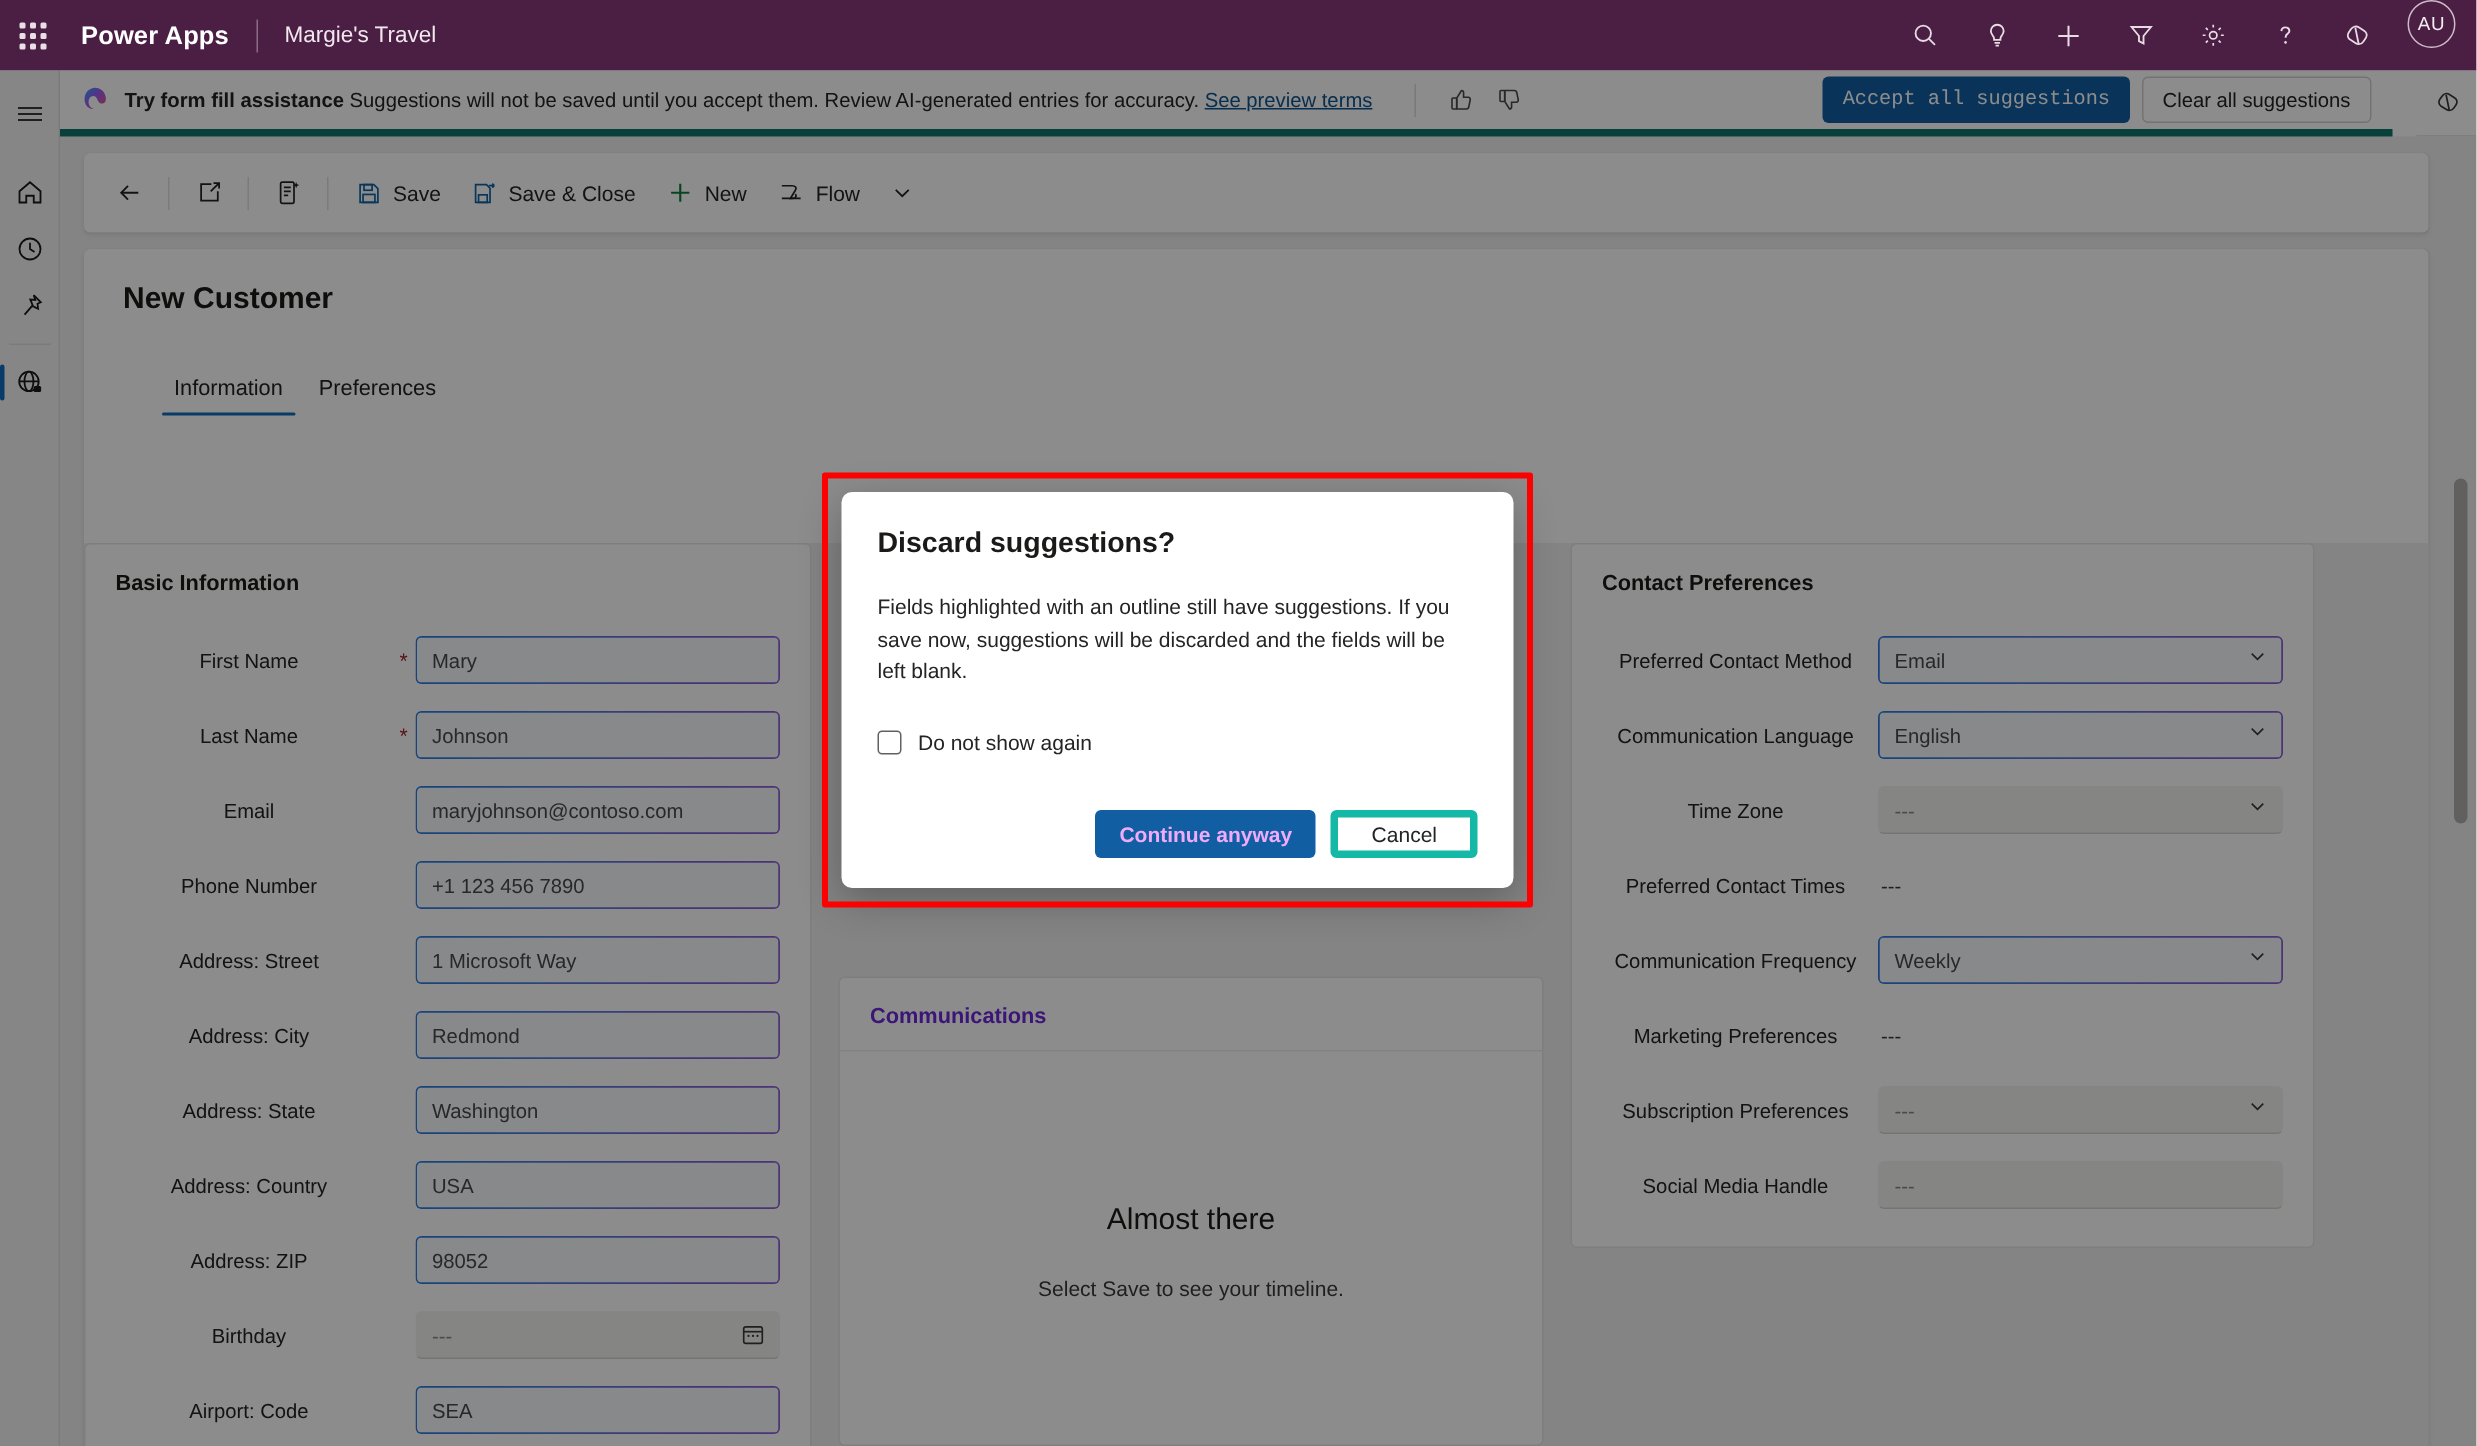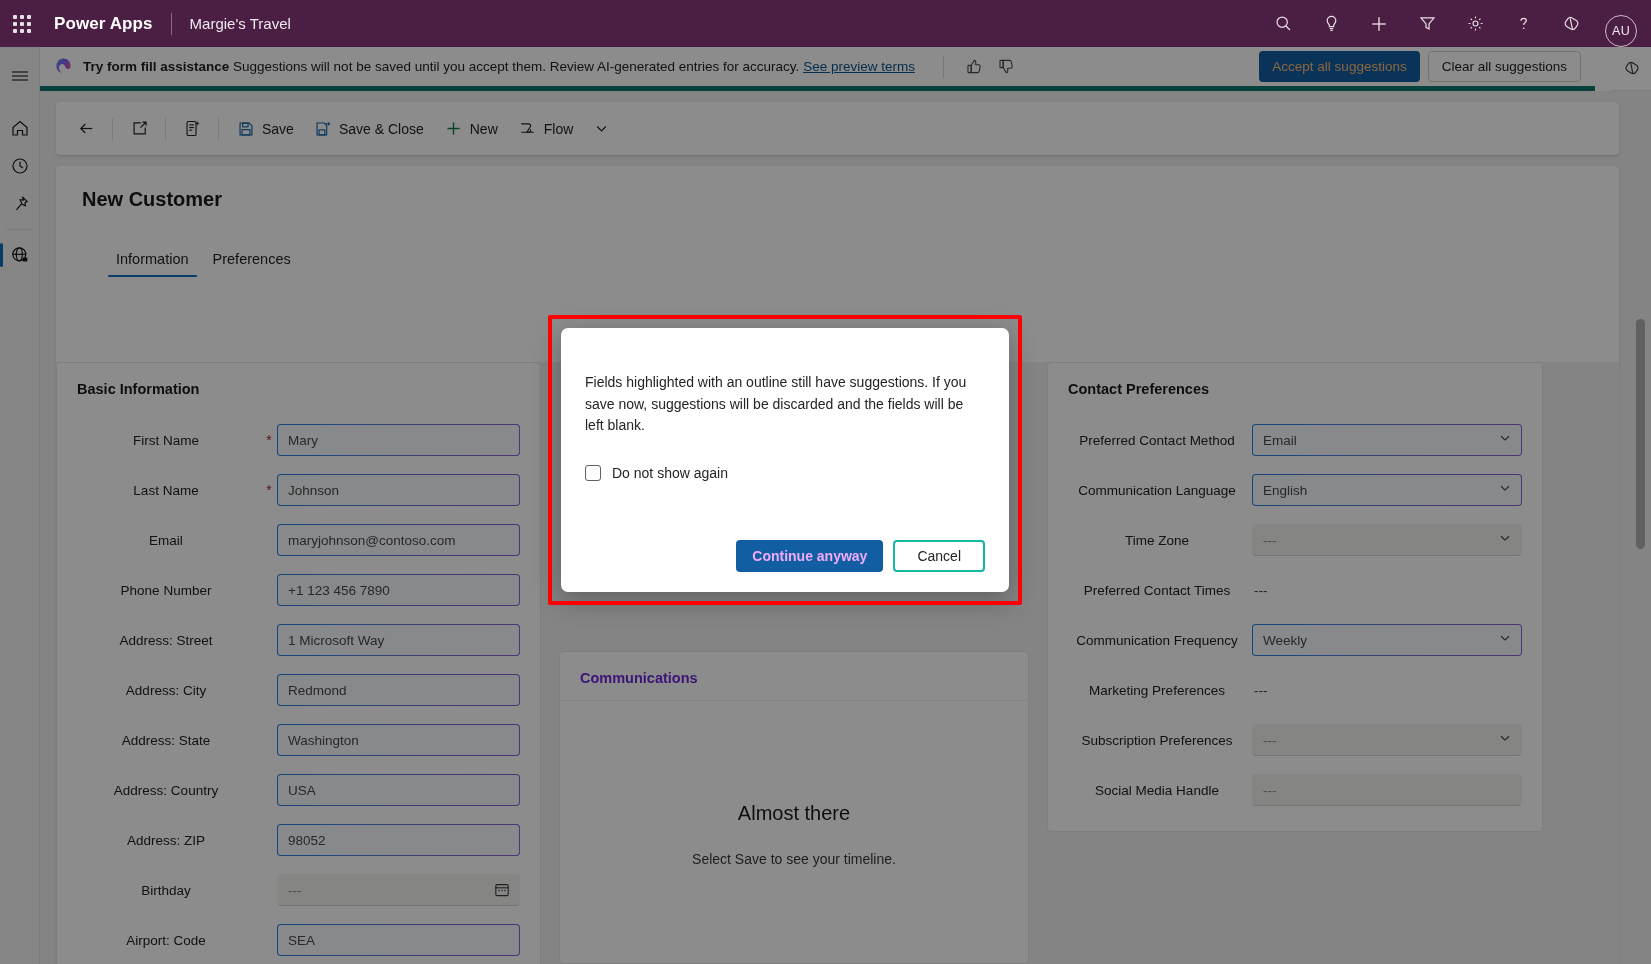--- a/index.html
+++ b/index.html
@@ -38,21 +38,21 @@
   }
   .waffle-grid i { display:block; width:4px; height:4px; background:#e9e0e7; border-radius:1px; }
   .brand {
     font-size: 17px; font-weight: bold; letter-spacing: .1px;
     padding-left: 10px; color: #ffffff;
   }
   .brand-sep {
     width: 1px; height: 22px; background: #8b6c85; margin: 0 18px;
   }
   .app-name { font-size: 15px; color: #f0e8ee; font-weight: normal; }
-  .suite-right { margin-left: auto; display: flex; align-items: flex-end; padding-right: 14px; }
+  .suite-right { margin-left: auto; display: flex; align-items: flex-start; padding-right: 14px; }
   .suite-icon {
     width: 48px; height: 47px; display: flex; align-items: center; justify-content: center;
     cursor: pointer; color: #e7dce4;
   }
   .suite-icon svg { display:block; }
   .avatar {
     width: 32px; height: 32px; border-radius: 50%;
     border: 1px solid #cdbbc8; color: #f3ecf1;
     display: flex; align-items: center; justify-content: center;
     font-size: 12.5px; letter-spacing: .4px; margin-left: 10px; cursor: pointer;
@@ -86,23 +86,23 @@
     width: 19px; height: 19px; margin-right: 10px; flex: none;
   }
   .banner-text { font-size: 13.5px; color: #242424; white-space: nowrap; }
   .banner-text b { font-weight: bold; }
   .banner-link { color: #0f548c; text-decoration: underline; cursor: pointer; }
   .banner-thumbs { display: flex; align-items: center; gap: 6px; margin-left: 16px; }
   .vsep { width: 1px; height: 22px; background: #dcdcdc; margin: 0 12px; }
   .thumb-btn { width: 26px; height: 26px; display:flex; align-items:center; justify-content:center; cursor:pointer; color:#444; }
   .banner-actions { margin-left: auto; display: flex; align-items: center; gap: 8px; }
   .btn-primary {
-    background: #115ea3; color: #fdba74; border: none; border-radius: 4px;
+    background: #115ea3; color: #ffffff; border: none; border-radius: 4px;
     font-size: 13.5px; height: 31px; padding: 0 13px; cursor: pointer;
-    font-family: Liberation Sans, sans-serif;
+    font-family: Liberation Mono, monospace;
   }
   .btn-secondary {
     background: #fff; color: #242424; border: 1px solid #d1d1d1; border-radius: 4px;
     font-size: 13.5px; height: 31px; padding: 0 13px; cursor: pointer;
     font-family: inherit;
   }
   .banner-copilot-edge {
     position: absolute; right: 0; top: 47px; width: 40px; height: 44px;
     display: flex; align-items: center; justify-content: center;
     background: #ffffff; border-bottom: 1px solid #e6e6e6;
@@ -253,21 +253,21 @@
   }
   .modal-check span { font-size: 14px; color: #242424; }
   .modal-actions { margin-top: auto; display: flex; justify-content: flex-end; gap: 10px; }
   .m-btn-primary {
     background: #115ea3; color: #f0abfc; border: none; border-radius: 4px;
     font-size: 14px; font-weight: bold; height: 32px; padding: 0 16px; cursor: pointer;
     font-family: inherit;
     text-align: right;
   }
   .m-btn-secondary {
-    background: #fff; color: #242424; border: 2px solid #14b8a6; border-radius: 4px;
+    background: #fff; color: #242424; border: 5px solid #14b8a6; border-radius: 4px;
     font-size: 14px; height: 32px; padding: 0 22px; cursor: pointer; font-family: inherit;
   }
 </style>
 </head>
 <body>
 
 <div id="root">
 
   <div class="app-layer">
 
@@ -688,20 +688,21 @@
         <svg width="20" height="20" viewBox="0 0 20 20" fill="none" stroke="#e7dce4" stroke-width="1.2">
           <path d="M6.5 5.2c1.2-1.6 3.4-2 5-1l3.8 2.4c1.6 1 2 3.2.9 4.8l-1.7 2.4c-1.2 1.6-3.4 2-5 1L5.7 12.4c-1.6-1-2-3.2-.9-4.8z"></path>
           <line x1="9.2" y1="4.4" x2="11.4" y2="15.2"></line>
         </svg>
       </div>
       <div class="avatar">AU</div>
     </div>
   </div>
 
   <div class="modal">
+    <div class="modal-title">Discard suggestions?</div>
     <div class="modal-body">Fields highlighted with an outline still have suggestions. If you save now, suggestions will be discarded and the fields will be left blank.</div>
     <div class="modal-check">
       <span class="checkbox"></span>
       <span>Do not show again</span>
     </div>
     <div class="modal-actions">
       <button class="m-btn-primary">Continue anyway</button>
       <button class="m-btn-secondary">Cancel</button>
     </div>
   </div>

